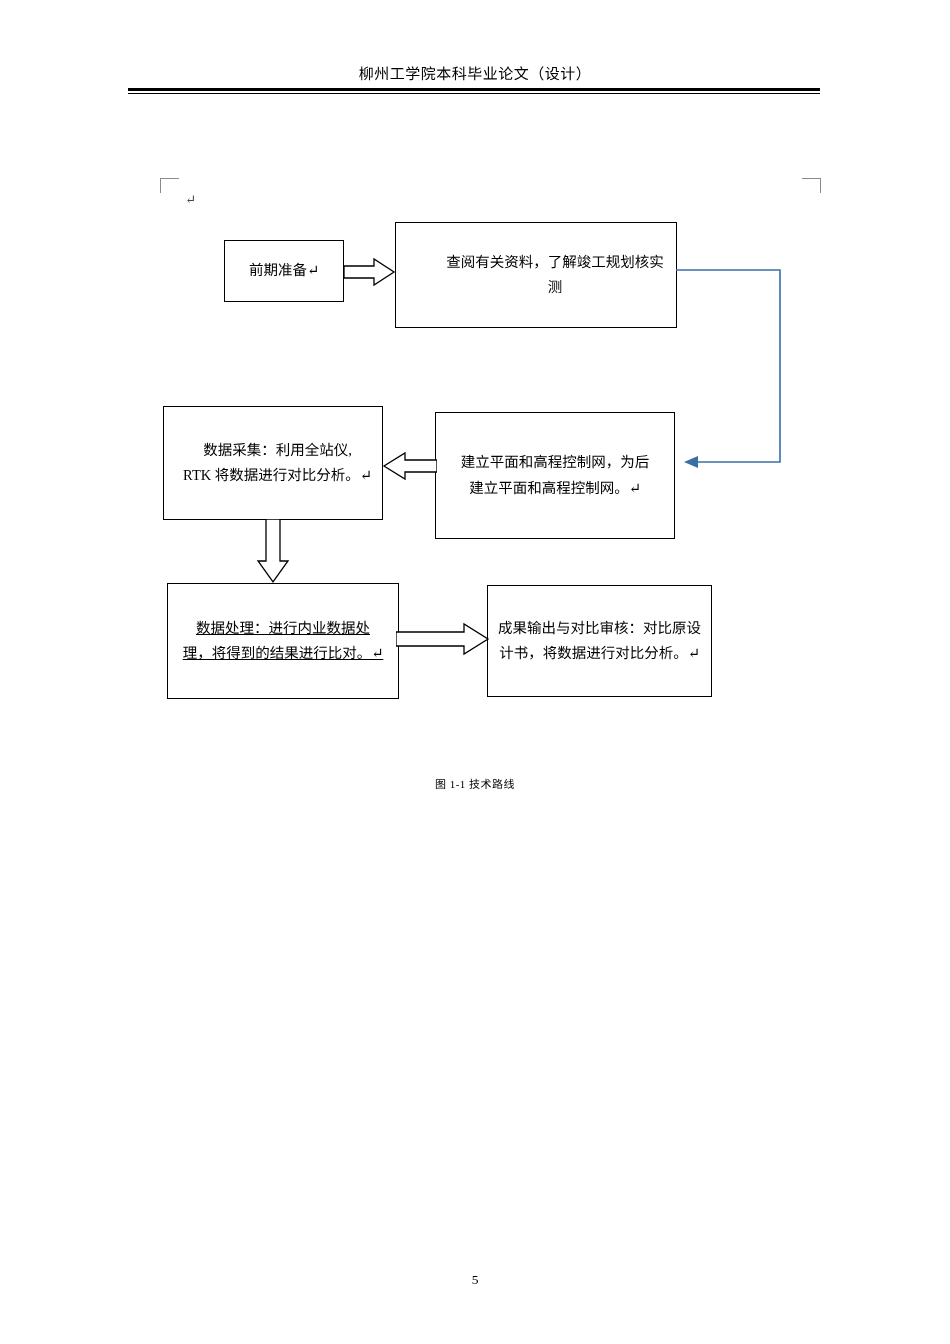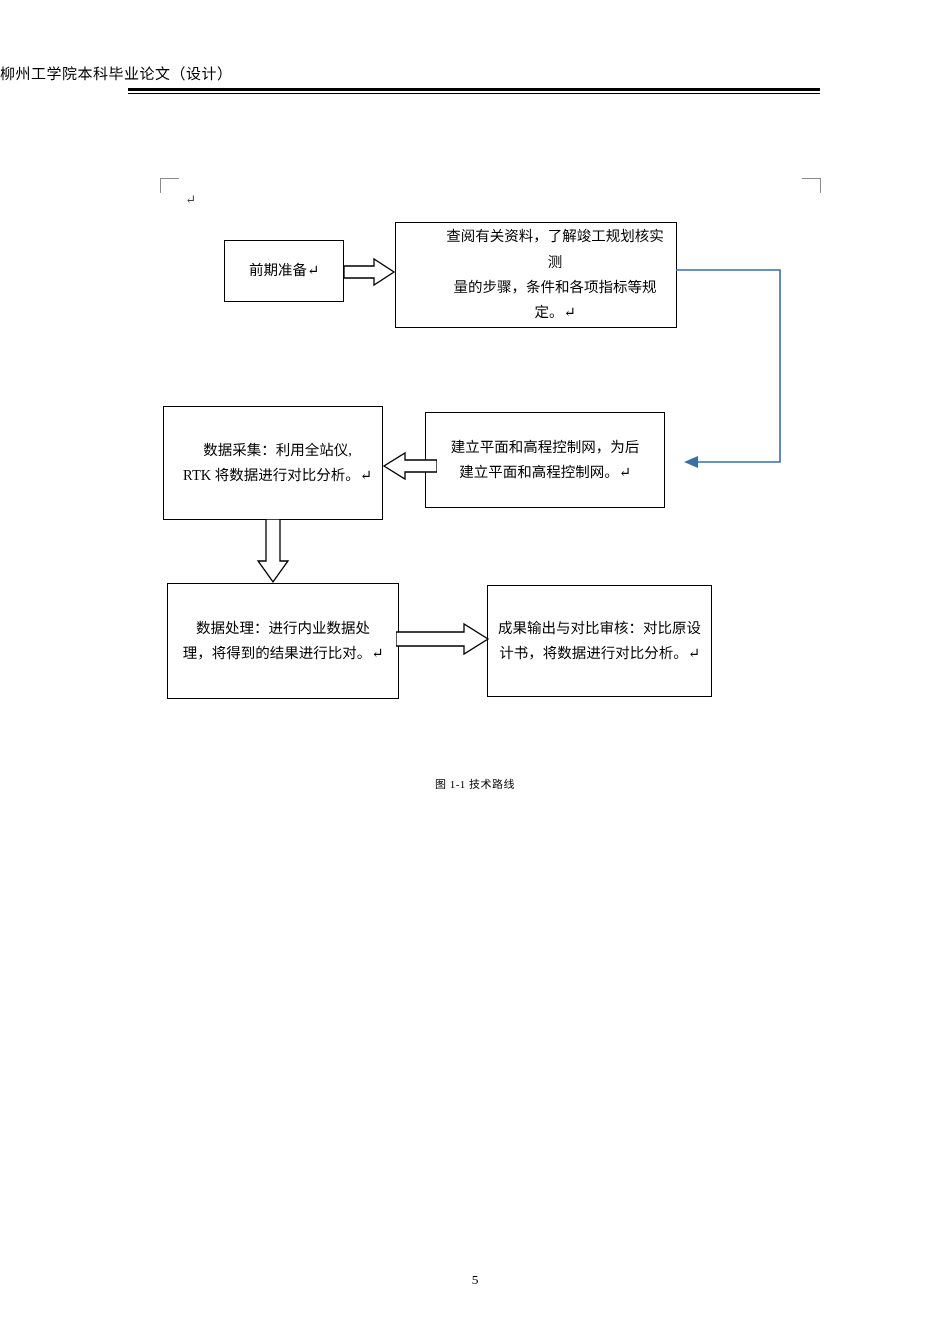--- a/index.html
+++ b/index.html
@@ -16,20 +16,21 @@
     color: #000000;
     overflow: hidden;
   }
 
   
   .header-title {
     position: absolute;
     left: 0;
     top: 62px;
     width: 950px;
+    text-align: center;
     font-size: 15px;
     font-family: "Liberation Serif", "DejaVu Serif", serif;
     letter-spacing: 0.5px;
   }
   .header-rule-thick {
     position: absolute;
     left: 128px;
     top: 88px;
     width: 692px;
     height: 3px;
@@ -73,22 +74,22 @@
     font-size: 14.5px;
     line-height: 1.75;
     font-family: "Liberation Serif", "DejaVu Serif", serif;
     padding: 4px 10px;
   }
   .fbox span { display: block; }
 
   #box-prep      { left: 224px; top: 240px;  width: 120px; height: 62px; }
   #box-review    { left: 395px; top: 222px;  width: 282px; height: 106px; padding-left: 48px; }
   #box-collect   { left: 163px; top: 406px;  width: 220px; height: 114px; justify-content: flex-end; }
-  #box-network   { left: 425px; top: 412px;  width: 240px; height: 96px; }
-  #box-process   { left: 167px; top: 583px;  width: 232px; height: 116px; }
+  #box-network   { left: 435px; top: 412px;  width: 240px; height: 127px; }
+  #box-process   { left: 167px; top: 583px;  width: 232px; height: 116px; text-decoration: underline; }
   #box-output    { left: 487px; top: 585px;  width: 225px; height: 112px; }
 
   
   .arrow { position: absolute; }
 
   
   #arrow-prep-review { left: 344px; top: 256px; width: 52px; height: 32px; }
   
   #arrow-network-collect { left: 381px; top: 450px; width: 56px; height: 32px; }
   
@@ -136,21 +137,20 @@
 
   <div class="fbox" id="box-prep">
     <div>
       <span>前期准备↵</span>
     </div>
   </div>
 
   <div class="fbox" id="box-review">
     <div>
       <span>查阅有关资料，了解竣工规划核实测</span>
-      <span>量的步骤，条件和各项指标等规定。↵</span>
     </div>
   </div>
 
   <div class="fbox" id="box-collect">
     <div>
       <span>数据采集：利用全站仪,</span>
       <span>RTK 将数据进行对比分析。↵</span>
     </div>
   </div>
 

